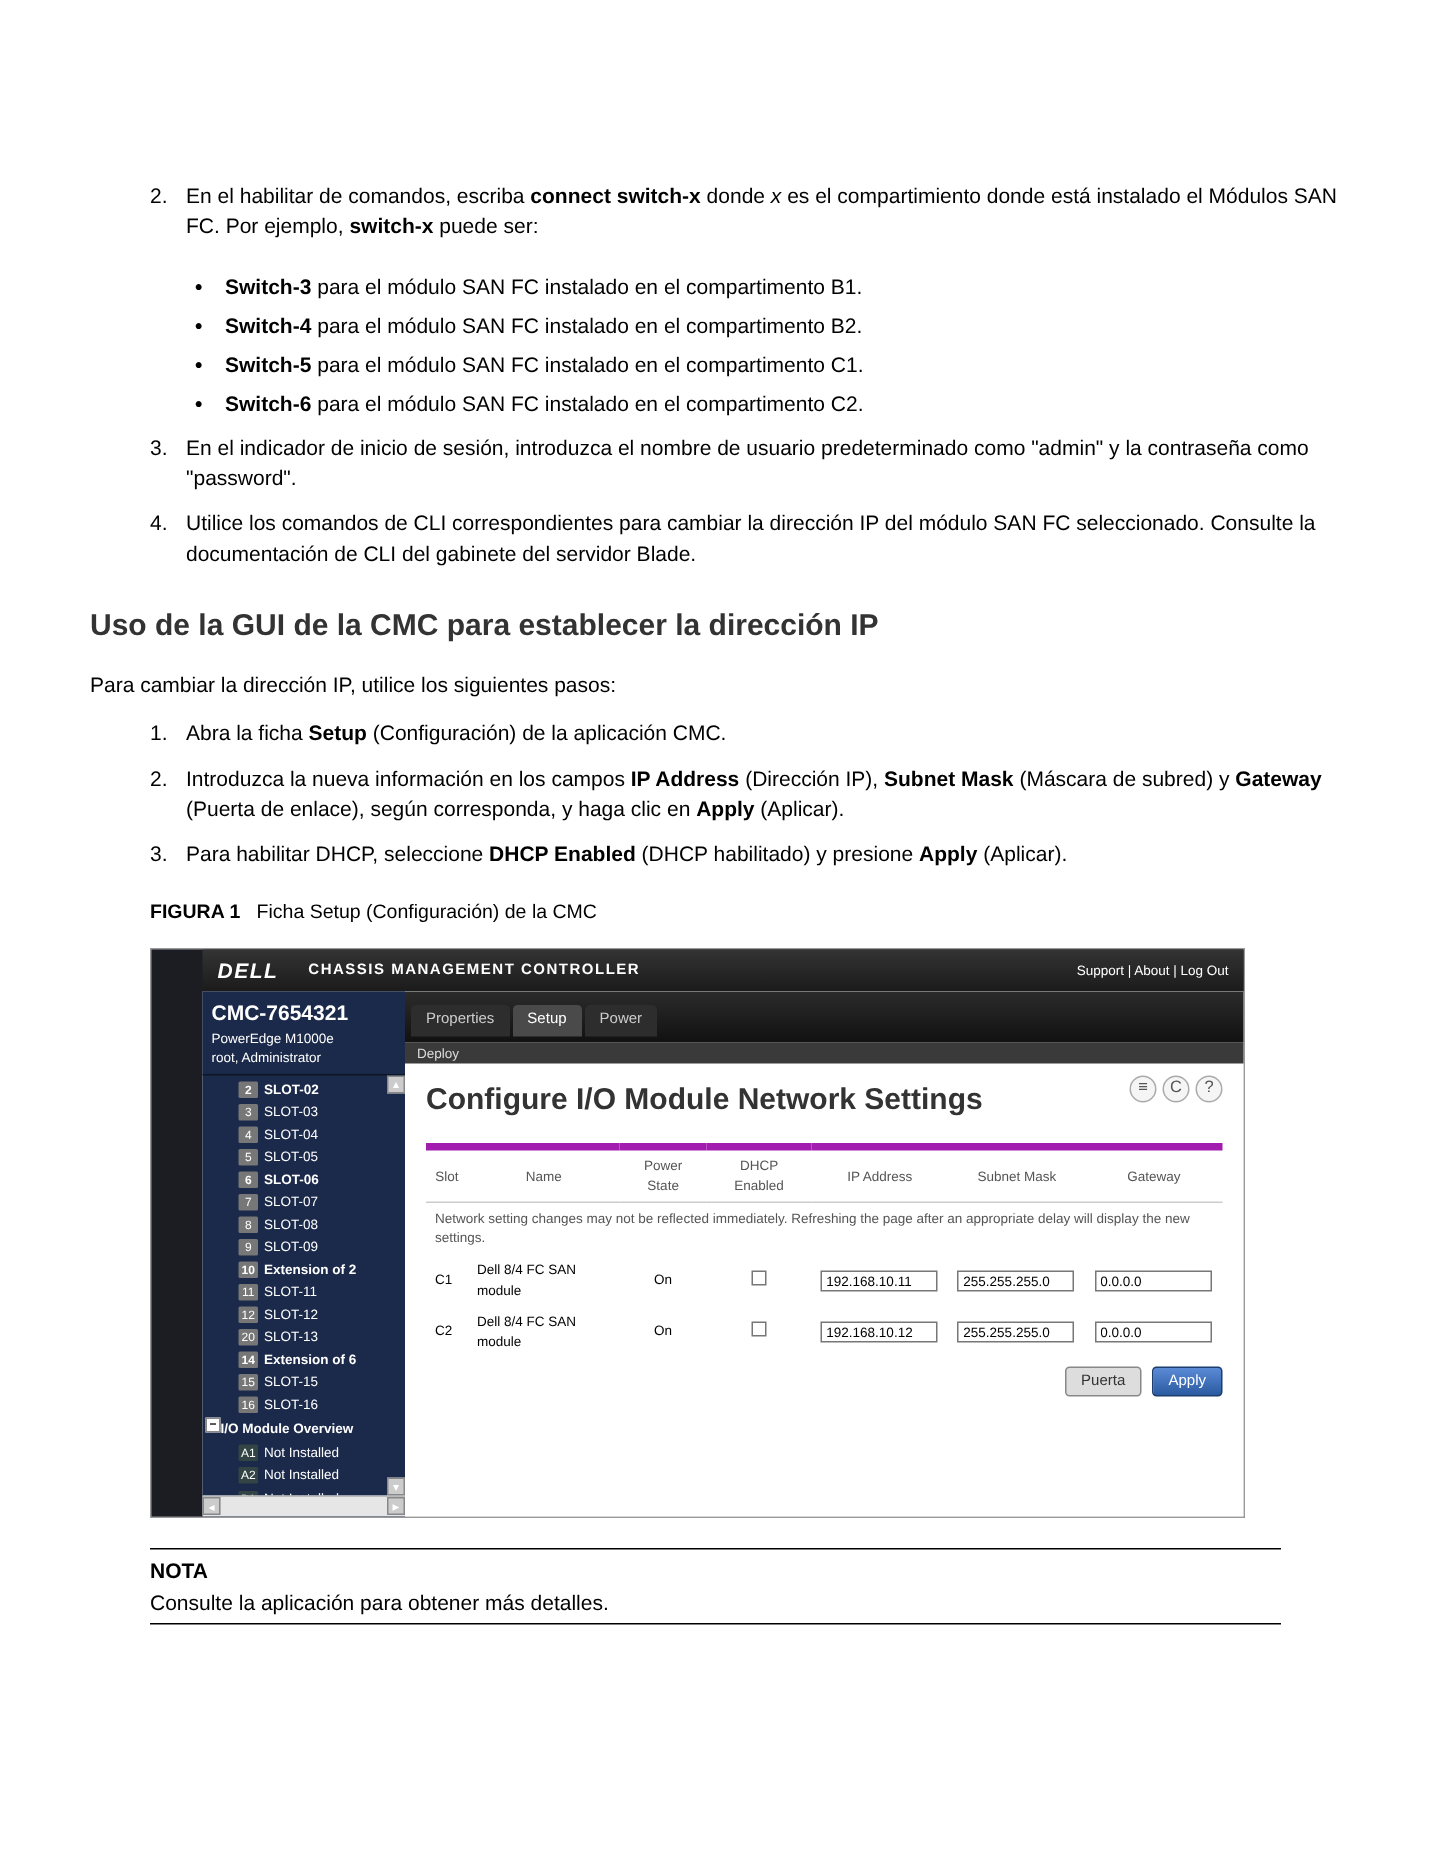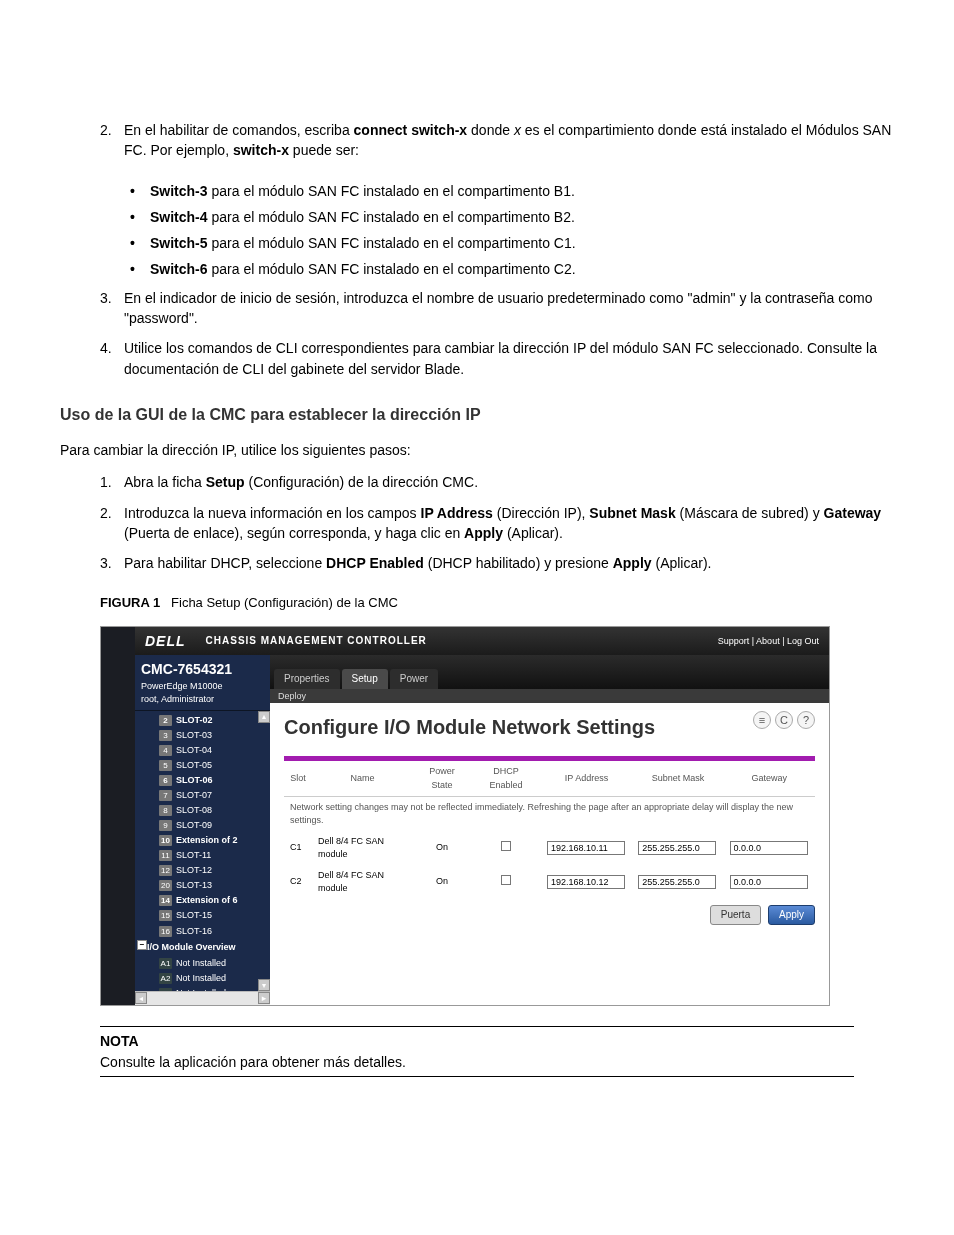--- a/index.html
+++ b/index.html
@@ -3,42 +3,42 @@
 <meta charset="utf-8">
 <style>
   * { box-sizing: border-box; margin: 0; padding: 0; }
   body { font-family: Arial, Helvetica, sans-serif; background: #fff; width: 954px; margin: 0 auto; padding: 120px 60px 60px 60px; color: #000; font-size: 14px; line-height: 1.45; }
   .step-list { list-style: none; margin-left: 40px; margin-bottom: 20px; }
   .step-list > li { margin-bottom: 10px; display: flex; }
   .step-num { min-width: 24px; }
   .bullet-list { list-style: none; margin-left: 70px; margin-bottom: 8px; }
   .bullet-list li { margin-bottom: 6px; }
   .bullet-list li::before { content: "•"; font-weight: bold; display: inline-block; width: 20px; }
-  h2 { font-family: Arial, sans-serif; font-size: 16px; font-weight: bold; margin: 24px 0 14px 0; color: #333; }
+  h2 { font-family: Arial, sans-serif; font-size: 20px; font-weight: bold; margin: 24px 0 14px 0; color: #333; }
   .figure-label { font-size: 13px; margin: 14px 0 14px 0; }
   .fig-wrap { margin: 0 0 20px 40px; }
   
   .cmc-window { width: 730px; border: 1px solid #999; font-size: 10px; color: #fff; background: #1b1d23; padding-left: 34px; }
   .cmc-header { height: 28px; background: linear-gradient(#333,#1b1b1b); display:flex; align-items:center; padding:0 10px; justify-content:space-between; }
   .cmc-logo { font-style: italic; font-weight: bold; font-size: 14px; letter-spacing:1px; }
   .cmc-title { font-size:10px; font-weight:bold; letter-spacing:1px; margin-left:20px; flex:1; }
   .cmc-right { font-size:9px; }
   .cmc-body { display:flex; height: 350px; background:#fff; }
   .cmc-sidebar { width:135px; background:#1b2a4a; color:#fff; font-size:9px; overflow:hidden; display:flex; flex-direction:column; position:relative; }
   .cmc-sidebar-hdr { padding:4px 6px; background:#1b2a4a; border-bottom:1px solid #0d1524; }
   .cmc-sidebar-hdr b { font-size:14px; }
   .tree { flex:1; overflow:hidden; padding:2px 0; }
   .tree-item { padding:1px 0 1px 24px; white-space:nowrap; position:relative; }
   .tree-badge { display:inline-block; min-width:13px; height:11px; line-height:11px; text-align:center; background:#777; color:#fff; font-size:8px; margin-right:4px; border-radius:1px; }
   .tree-badge.dark { background:#344; }
   .tree-bold { font-weight:bold; }
   .tree-section { padding:2px 0 2px 12px; font-weight:bold; position:relative; }
   .tree-section::before { content:"−"; position:absolute; left:2px; top:1px; width:8px; height:8px; border:1px solid #888; background:#fff; color:#000; font-size:8px; line-height:7px; text-align:center; }
   .cmc-main { flex:1; background:#fff; color:#000; display:flex; flex-direction:column; }
-  .cmc-tabs { height:34px; background:linear-gradient(#2b2b2b,#111); display:flex; align-items:flex-end; padding:4px 0 0 4px; }
+  .cmc-tabs { height:34px; background:linear-gradient(#2b2b2b,#111); display:flex; align-items:center; padding:4px 0 0 4px; }
   .cmc-tab { padding:3px 10px; font-size:10px; color:#ccc; background:#2d2d2d; border-radius:3px 3px 0 0; margin-right:2px; cursor:pointer; }
   .cmc-tab.active { background:#4a4a4a; color:#fff; }
   .cmc-subtabs { background:#3a3a3a; height:14px; font-size:9px; color:#ddd; padding:1px 8px; }
   .cmc-content { flex:1; padding:10px 14px; position:relative; }
   .cmc-content h3 { font-size:20px; font-weight:bold; margin-bottom:14px; color:#333; }
   .cmc-icons { position:absolute; right:14px; top:8px; display:flex; gap:4px; }
   .cmc-icon { width:18px; height:18px; border:1px solid #aaa; border-radius:9px; display:flex; align-items:center; justify-content:center; font-size:11px; color:#555; background:#f5f5f5; }
   .cmc-table { width:100%; border-collapse:collapse; font-size:9px; }
   .cmc-table th { border-top:5px solid #a21caf; border-bottom:1px solid #ccc; padding:4px 6px; color:#555; font-weight:normal; }
   .cmc-table td { padding:4px 6px; vertical-align:middle; }
@@ -86,21 +86,21 @@
       <span>Utilice los comandos de CLI correspondientes para cambiar la dirección IP del módulo SAN FC seleccionado. Consulte la documentación de CLI del gabinete del servidor Blade.</span>
     </li>
 </ol>
 
 <h2>Uso de la GUI de la CMC para establecer la dirección IP</h2>
 <p style="margin-bottom:12px">Para cambiar la dirección IP, utilice los siguientes pasos:</p>
 
 <ol class="step-list">
   <li>
       <span class="step-num">1.</span>
-      <span><span>Abra la ficha </span><b class="emph">Setup</b><span> (Configuración) de la dirección CMC.</span></span>
+      <span><span>Abra la ficha </span><b class="emph">Setup</b><span> (Configuración) de la aplicación CMC.</span></span>
     </li>
   <li>
       <span class="step-num">2.</span>
       <span><span>Introduzca la nueva información en los campos </span><b class="emph">IP Address</b><span> (Dirección IP), </span><b class="emph">Subnet Mask</b><span> (Máscara de subred) y </span><b class="emph">Gateway</b><span> (Puerta de enlace), según corresponda, y haga clic en </span><b class="emph">Apply</b><span> (Aplicar).</span></span>
     </li>
   <li>
       <span class="step-num">3.</span>
       <span><span>Para habilitar DHCP, seleccione </span><b class="emph">DHCP Enabled</b><span> (DHCP habilitado) y presione </span><b class="emph">Apply</b><span> (Aplicar).</span></span>
     </li>
 </ol>

